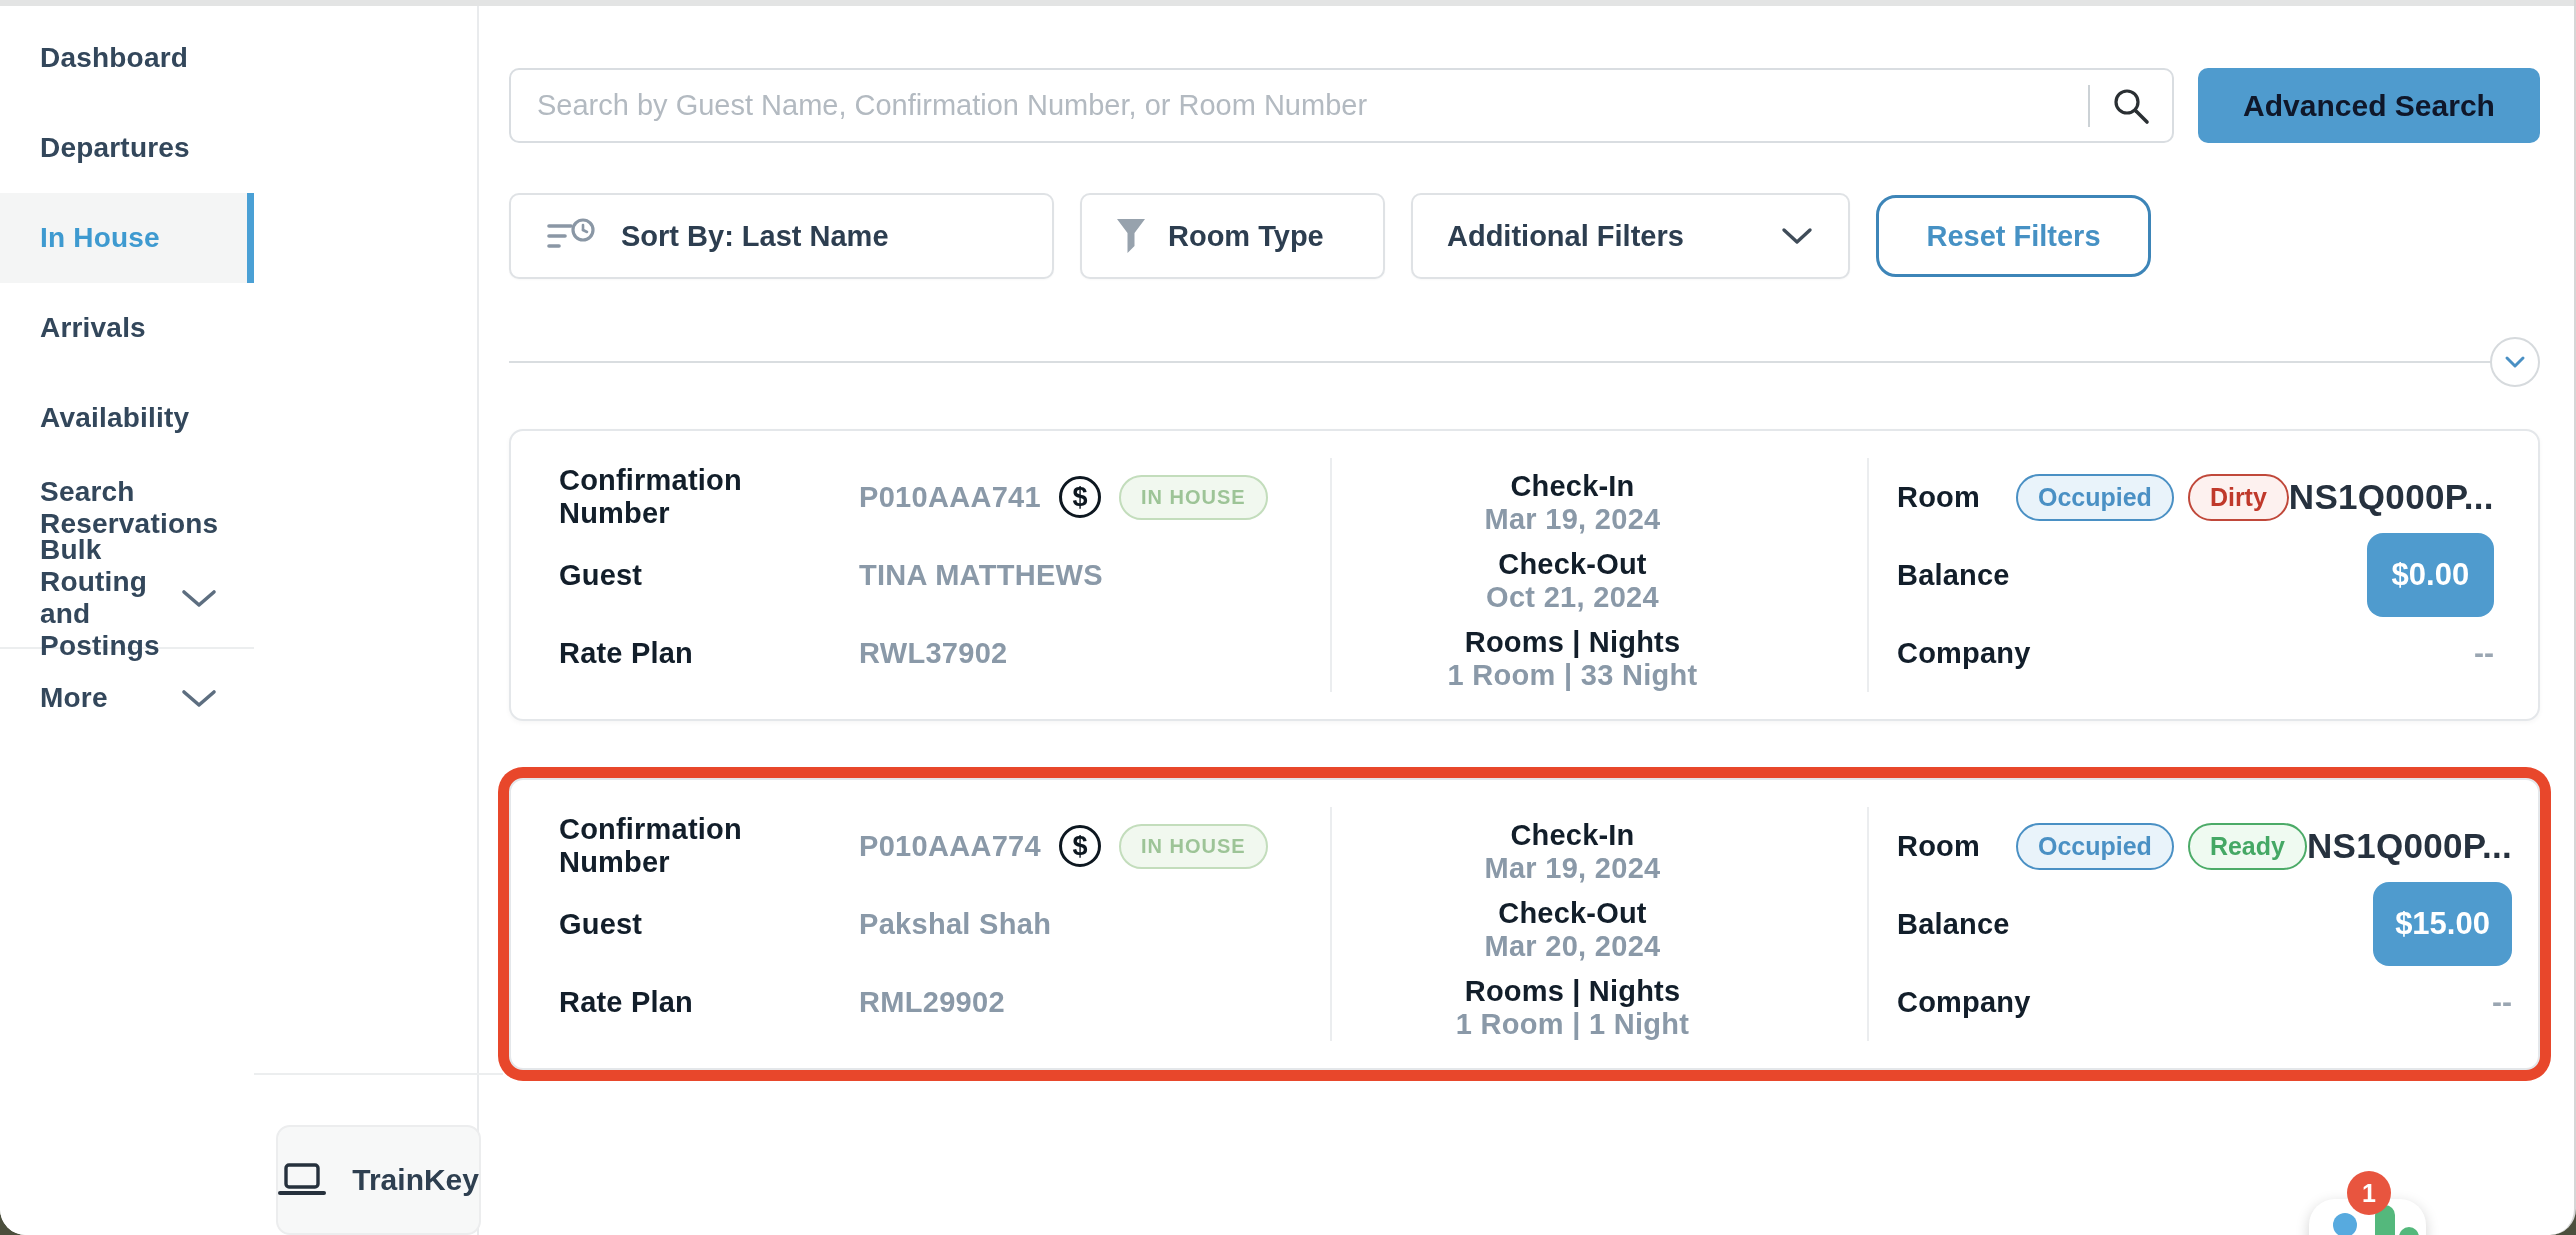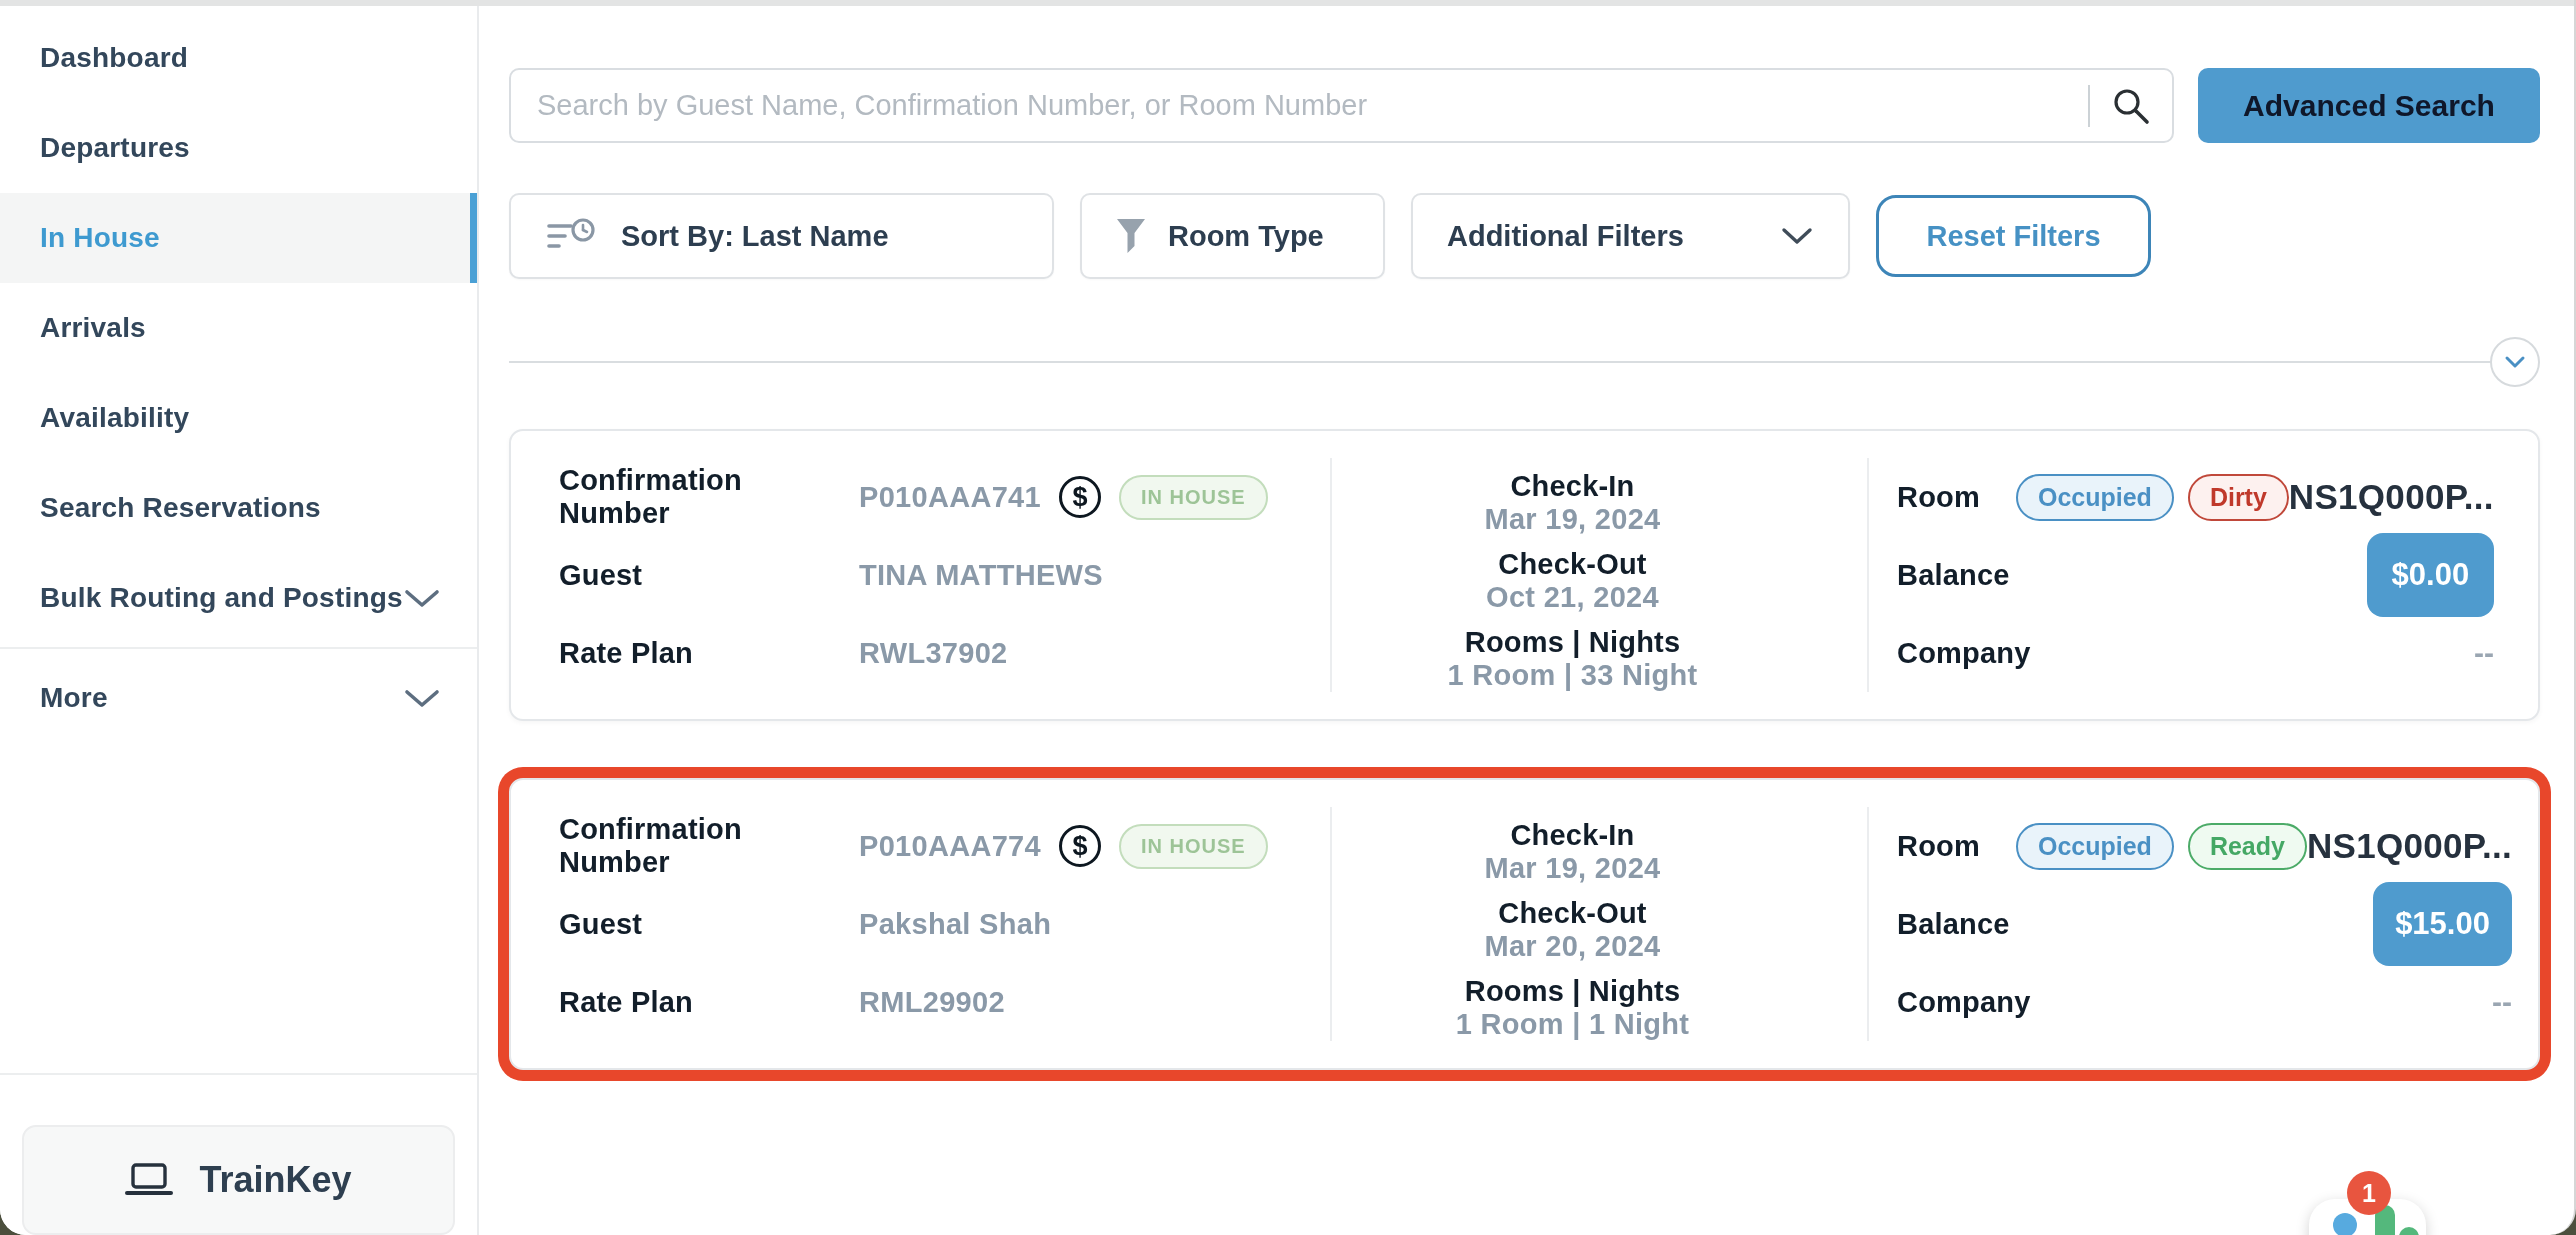--- a/index.html
+++ b/index.html
@@ -15,21 +15,21 @@
     display:flex; flex-direction:column;
     border-right:2px solid #d6d6d6;
   }
   .topstrip { height:6px; background:#e3e4e4; flex:none; }
   .content { flex:1; display:flex; min-height:0; }
 
   
   .sidebar {
     width:477px; flex:none; background:#fff;
     border-right:2px solid #e9ebed;
-    display:flex; flex-direction:column; position:relative;
+    display:flex; flex-direction:row; position:relative;
   }
   .nav { padding-top:7px; }
   .nav-item {
     height:90px; display:flex; align-items:center; justify-content:space-between;
     padding:0 36px 0 40px; cursor:pointer; position:relative;
     font-size:28px; font-weight:700; color:#33475b; letter-spacing:0.2px;
   }
   .nav-item.active { background:#f4f5f5; color:#3e9ad0; }
   .nav-item.active .accent {
     position:absolute; right:0; top:0; bottom:0; width:7px; background:#4aa0d5;
@@ -38,21 +38,21 @@
   .chev { width:38px; height:22px; flex:none; }
   .chev polyline { fill:none; stroke:#5d6e80; stroke-width:3.6; stroke-linecap:round; stroke-linejoin:round; }
 
   .sidebar-bottom { margin-top:auto; }
   .sidebar-bottom-divider { height:2px; background:#eceeef; }
   .trainkey-btn {
     margin:50px 22px 0 22px; height:106px;
     background:#f7f8f8; border:2px solid #ecedee; border-radius:14px;
     display:flex; align-items:center; justify-content:center; gap:26px; cursor:pointer;
   }
-  .trainkey-btn span { font-size:36px; font-weight:700; color:#2e3f50; }
+  .trainkey-btn span { font-size:30px; font-weight:700; color:#2e3f50; }
   .laptop-icon { width:48px; height:38px; }
   .laptop-icon rect { fill:none; stroke:#26313d; stroke-width:3.4; }
   .laptop-icon line { stroke:#26313d; stroke-width:4; stroke-linecap:round; }
 
   
   .main { flex:1; min-width:0; padding:0 34px 6px 30px; display:flex; flex-direction:column; }
 
   .search-row { margin-top:62px; display:flex; gap:24px; align-items:center; }
   .search-box {
     flex:1; height:71px; border:2px solid #d9dde1; border-radius:10px;

